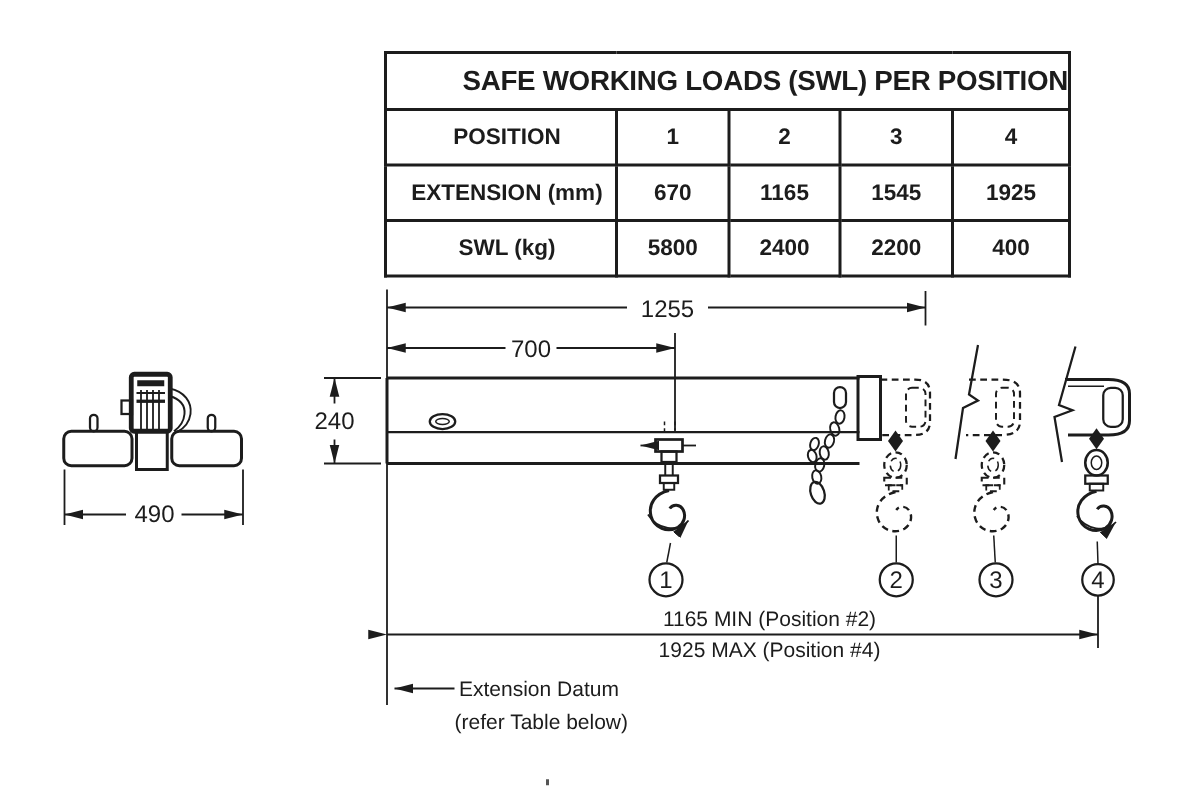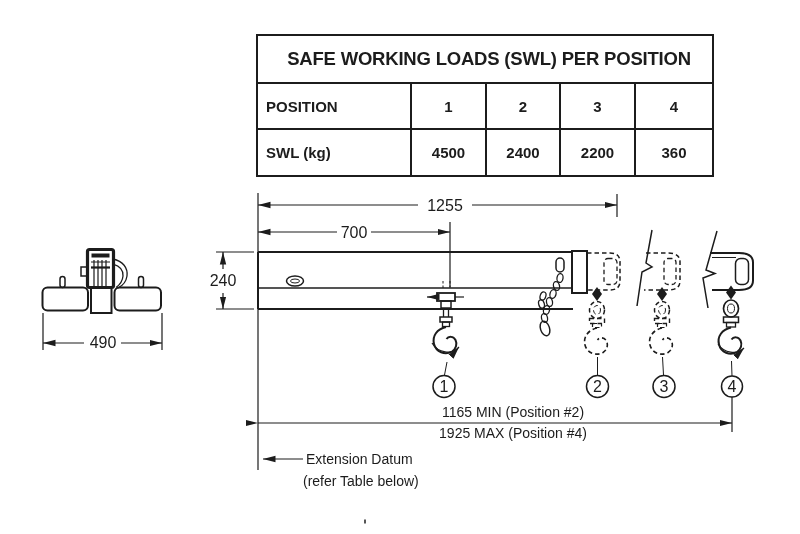--- a/index.html
+++ b/index.html
@@ -10,24 +10,24 @@
   
   #swl-table{
     position:absolute;left:256px;top:34px;width:456px;height:143px;
     border-collapse:collapse;table-layout:fixed;background:#fff;
   }
   #swl-table td{
     border:2px solid #1c1c1c;color:#1c1c1c;
     font-weight:bold;vertical-align:middle;white-space:nowrap;overflow:hidden;
   }
   #swl-table td.title{
-    font-size:18.5px;letter-spacing:-0.2px;padding:0 0 0 8px;height:36px;text-align:center;
+    font-size:18.5px;letter-spacing:-0.2px;padding:0 0 0 8px;height:36px;text-align:right;
   }
   #swl-table td.rowlabel{
-    font-size:15px;padding:0 0 0 8px;height:35px;text-align:left;
+    font-size:15px;padding:0 0 0 8px;height:35px;text-align:center;
   }
   #swl-table td.val{font-size:15px;text-align:center;height:35px;padding:0;}
   
   #drawing{position:absolute;left:0;top:0;width:800px;height:534px;}
   #drawing path,#drawing rect,#drawing line,#drawing ellipse,#drawing circle{vector-effect:none;}
   .ln{stroke:#1c1c1c;fill:none;}
   .dim{stroke:#1c1c1c;stroke-width:1.2;fill:none;}
   .dash{stroke-dasharray:4.5 3;}
   .dimtxt{fill:#1c1c1c;font-size:16px;font-family:"Liberation Sans","DejaVu Sans",sans-serif;}
   .smtxt{fill:#1c1c1c;font-size:14px;font-family:"Liberation Sans","DejaVu Sans",sans-serif;}
@@ -51,25 +51,32 @@
       <td class="title" colspan="5">SAFE WORKING LOADS (SWL) PER POSITION</td>
     </tr>
     <tr>
       <td class="rowlabel">POSITION</td>
       <td class="val">1</td>
       <td class="val">2</td>
       <td class="val">3</td>
       <td class="val">4</td>
     </tr>
     <tr>
+      <td class="rowlabel">EXTENSION (mm)</td>
+      <td class="val">670</td>
+      <td class="val">1165</td>
+      <td class="val">1545</td>
+      <td class="val">1925</td>
+    </tr>
+    <tr>
       <td class="rowlabel">SWL (kg)</td>
-      <td class="val">4500</td>
+      <td class="val">5800</td>
       <td class="val">2400</td>
       <td class="val">2200</td>
-      <td class="val">360</td>
+      <td class="val">400</td>
     </tr>
   </tbody>
     </table>
 
   <svg id="drawing" viewBox="0 0 800 534">
     <defs>
       <marker id="ah" markerWidth="13" markerHeight="8" refX="12.5" refY="4" orient="auto" markerUnits="userSpaceOnUse">
         <path d="M12.5,4 L0,0.8 L0,7.2 Z" fill="#1c1c1c"></path>
       </marker>
     </defs>

